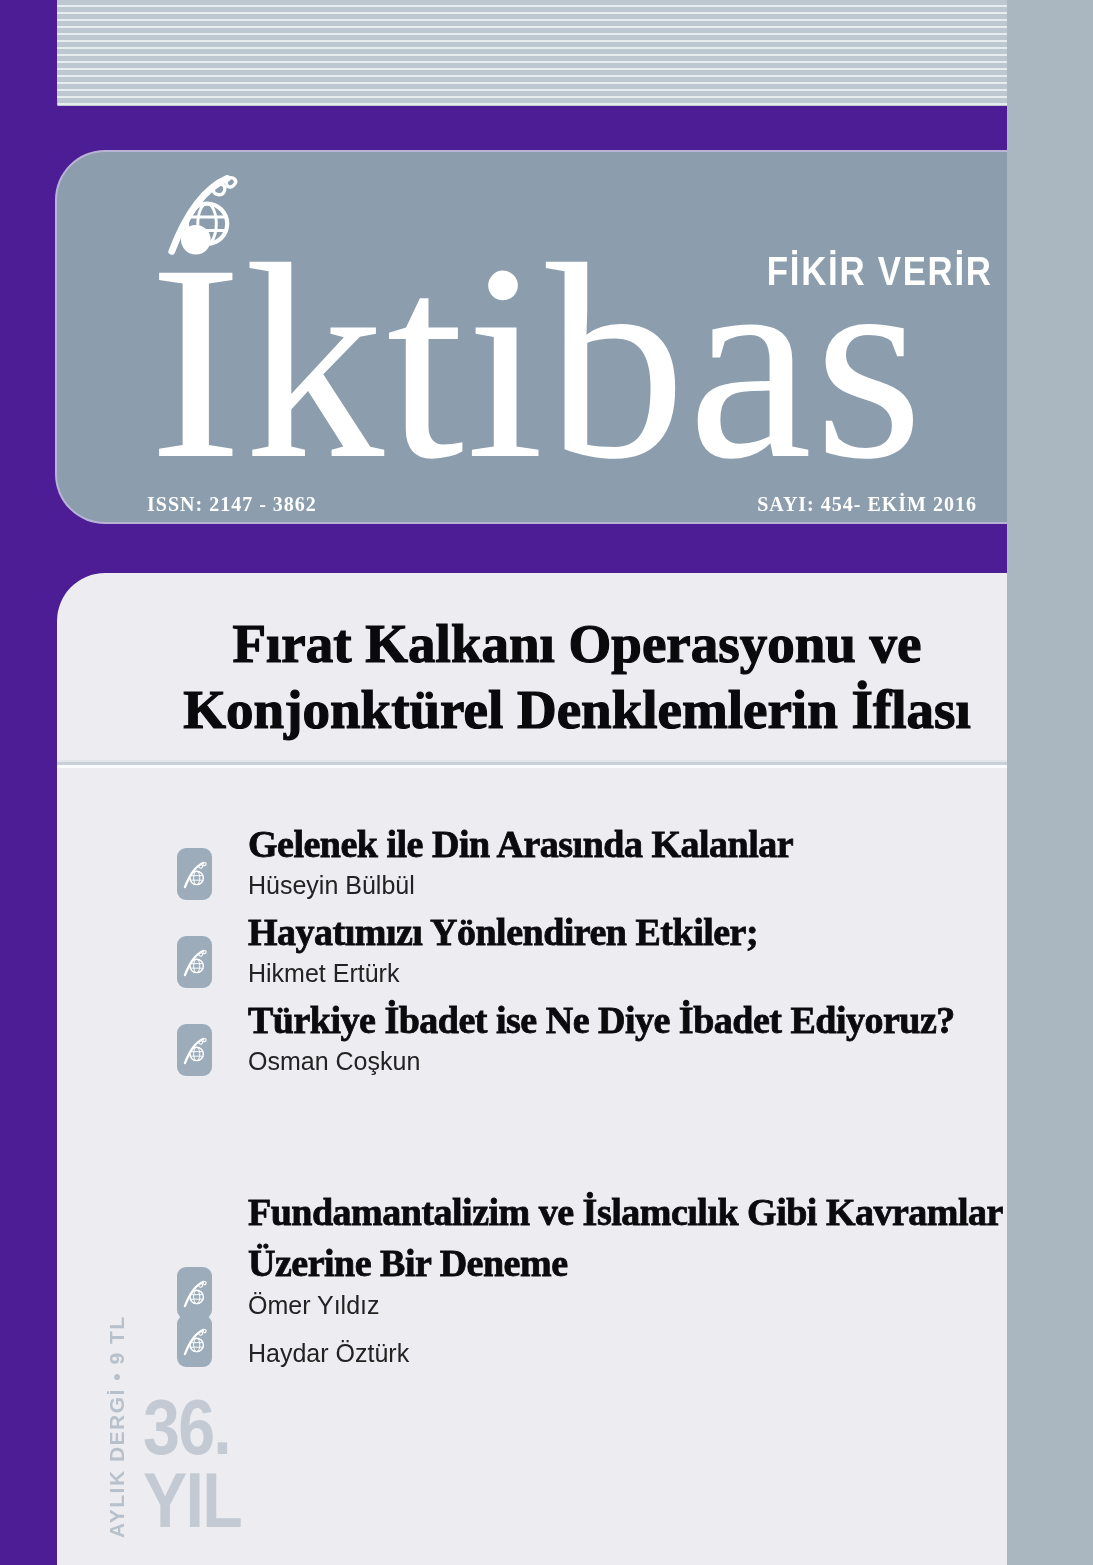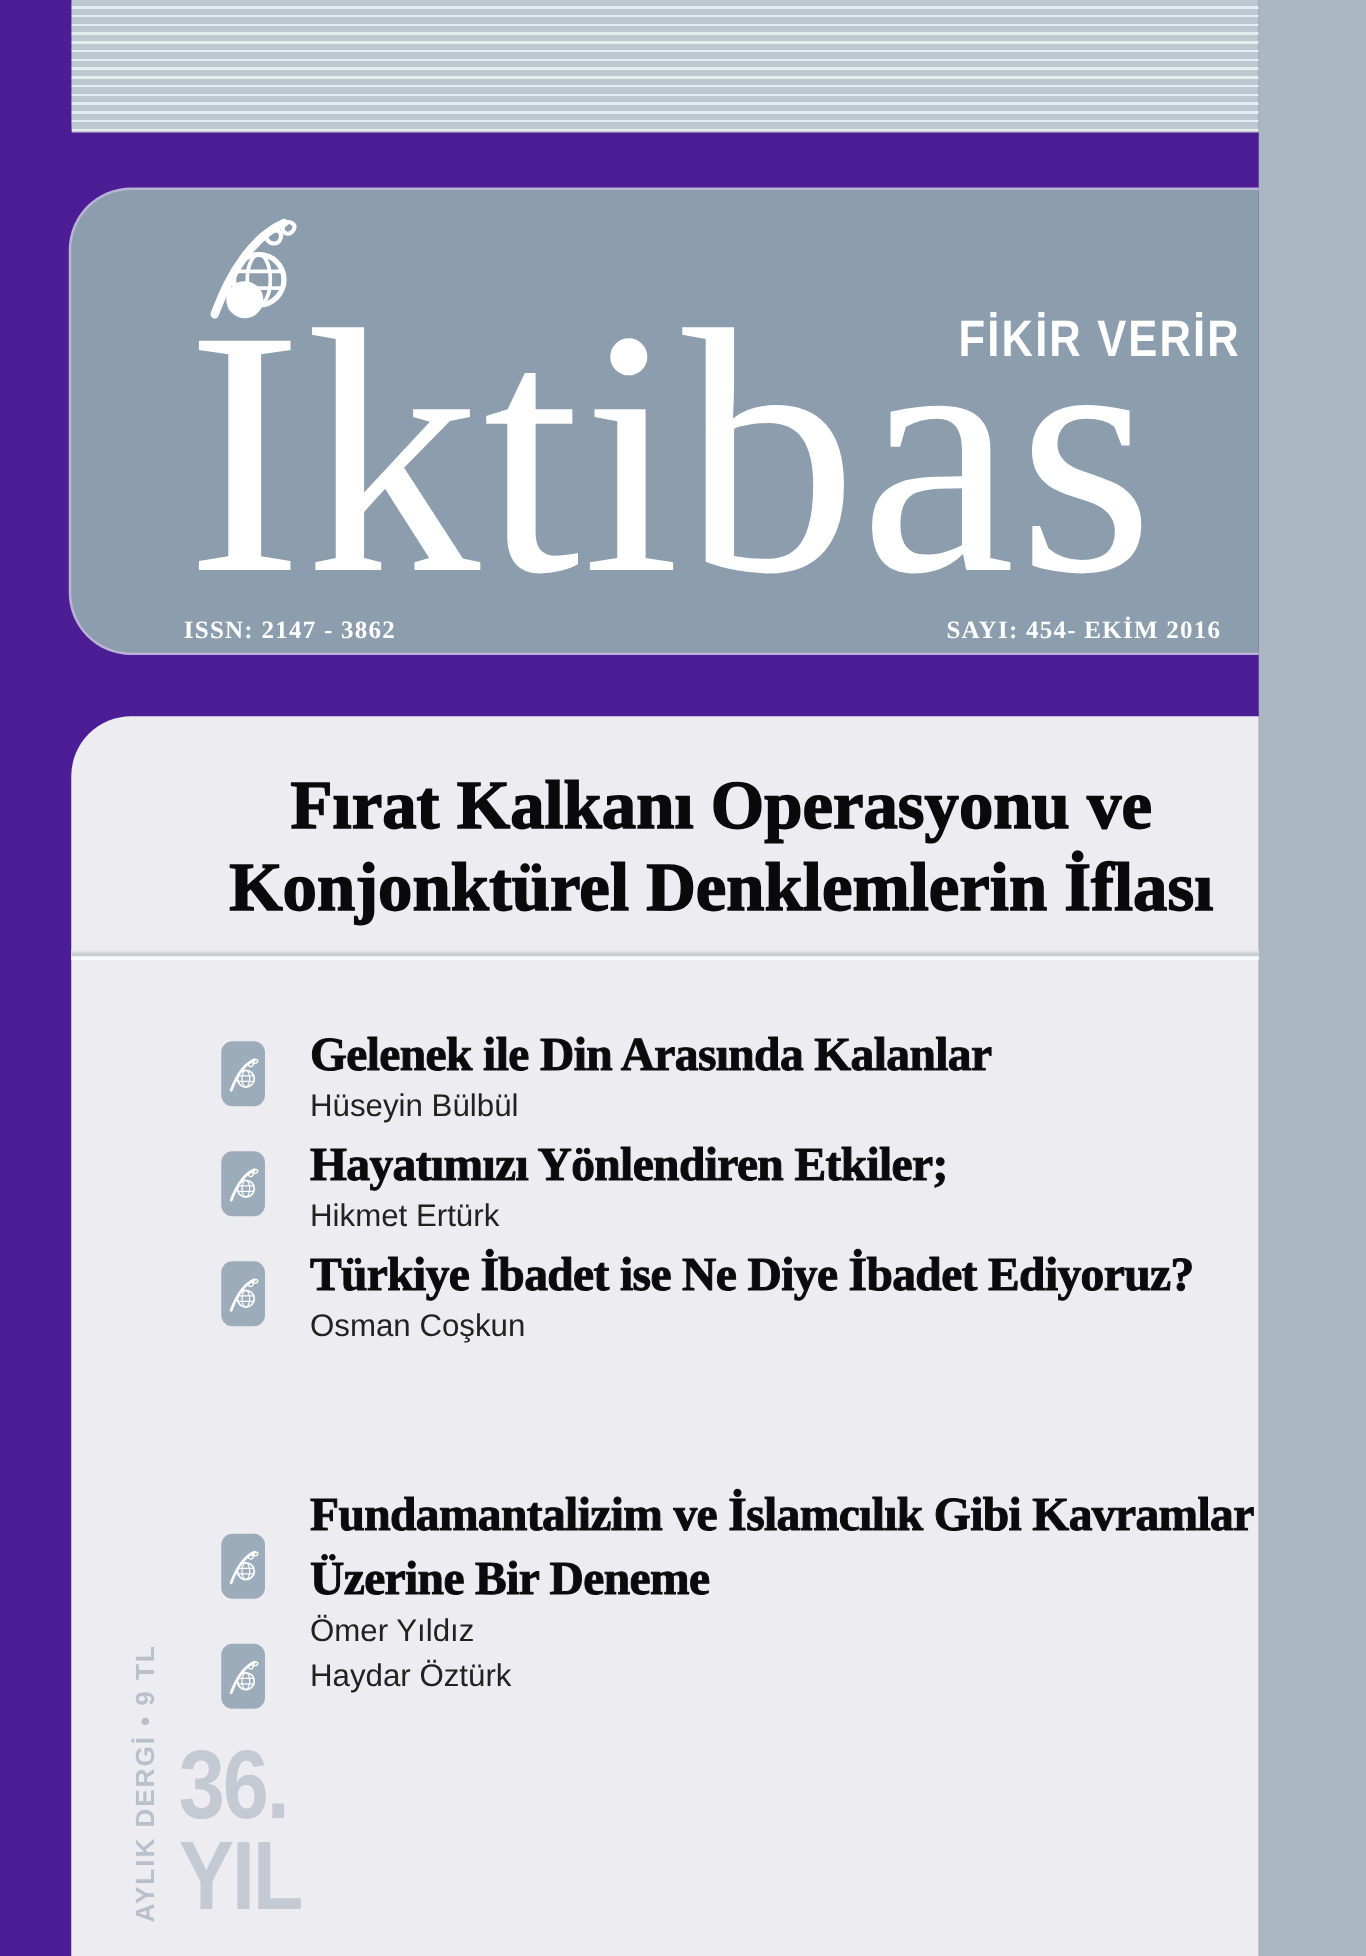--- a/index.html
+++ b/index.html
@@ -32,21 +32,21 @@
   
   .content{position:absolute;left:57px;top:573px;width:1040px;height:992px;
      background:#ededf1;border-top-left-radius:48px;}
   .headline{position:absolute;top:38px;left:0;width:100%;text-align:center;
      color:#0a0a0c;font-family:"Liberation Serif","DejaVu Serif",serif;font-weight:bold;
      font-size:55px;line-height:1.2;-webkit-text-stroke:1.2px #0a0a0c;}
   .divider{position:absolute;top:189px;left:0;width:100%;height:3px;background:#c9d0d6;
      box-shadow:0 -2px 0 #e0e5e9,0 3px 0 #fafbfc;}
 
   
-  .article{position:absolute;left:120px;display:flex;align-items:center;gap:36px;}
+  .article{position:absolute;left:120px;display:flex;align-items:flex-end;gap:36px;}
   .tile{flex:0 0 auto;width:35px;height:52px;border-radius:9px;background:#9cacbb;
      display:flex;align-items:center;justify-content:center;}
   .tile svg{width:28px;height:40px;}
   .a-text{min-width:0;}
   .a-title{font-family:"Liberation Serif","DejaVu Serif",serif;font-weight:bold;
      font-size:38px;line-height:1.35;color:#0b0b0d;white-space:pre-line;
      -webkit-text-stroke:.8px #0b0b0d;letter-spacing:-.5px;}
   .a-author{font-size:25px;color:#222;line-height:1.1;margin-top:2px;}
 
   

